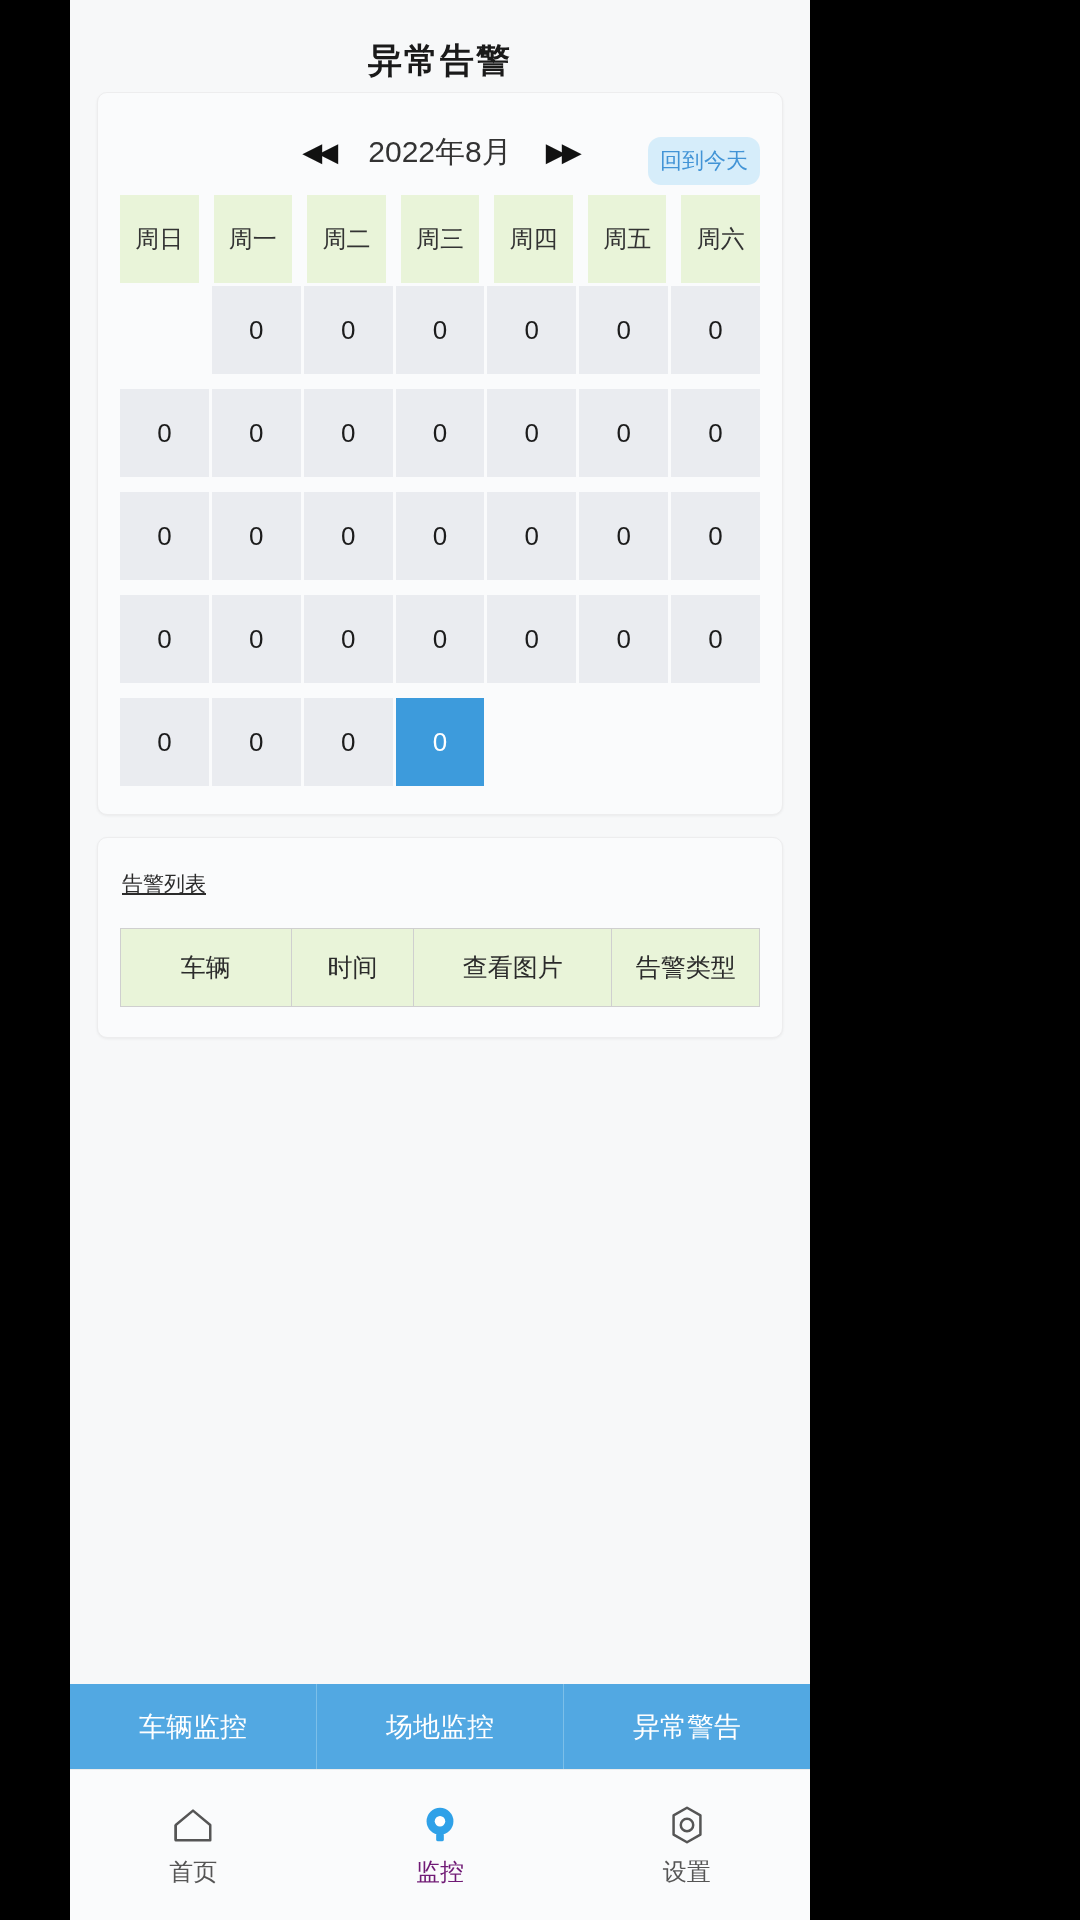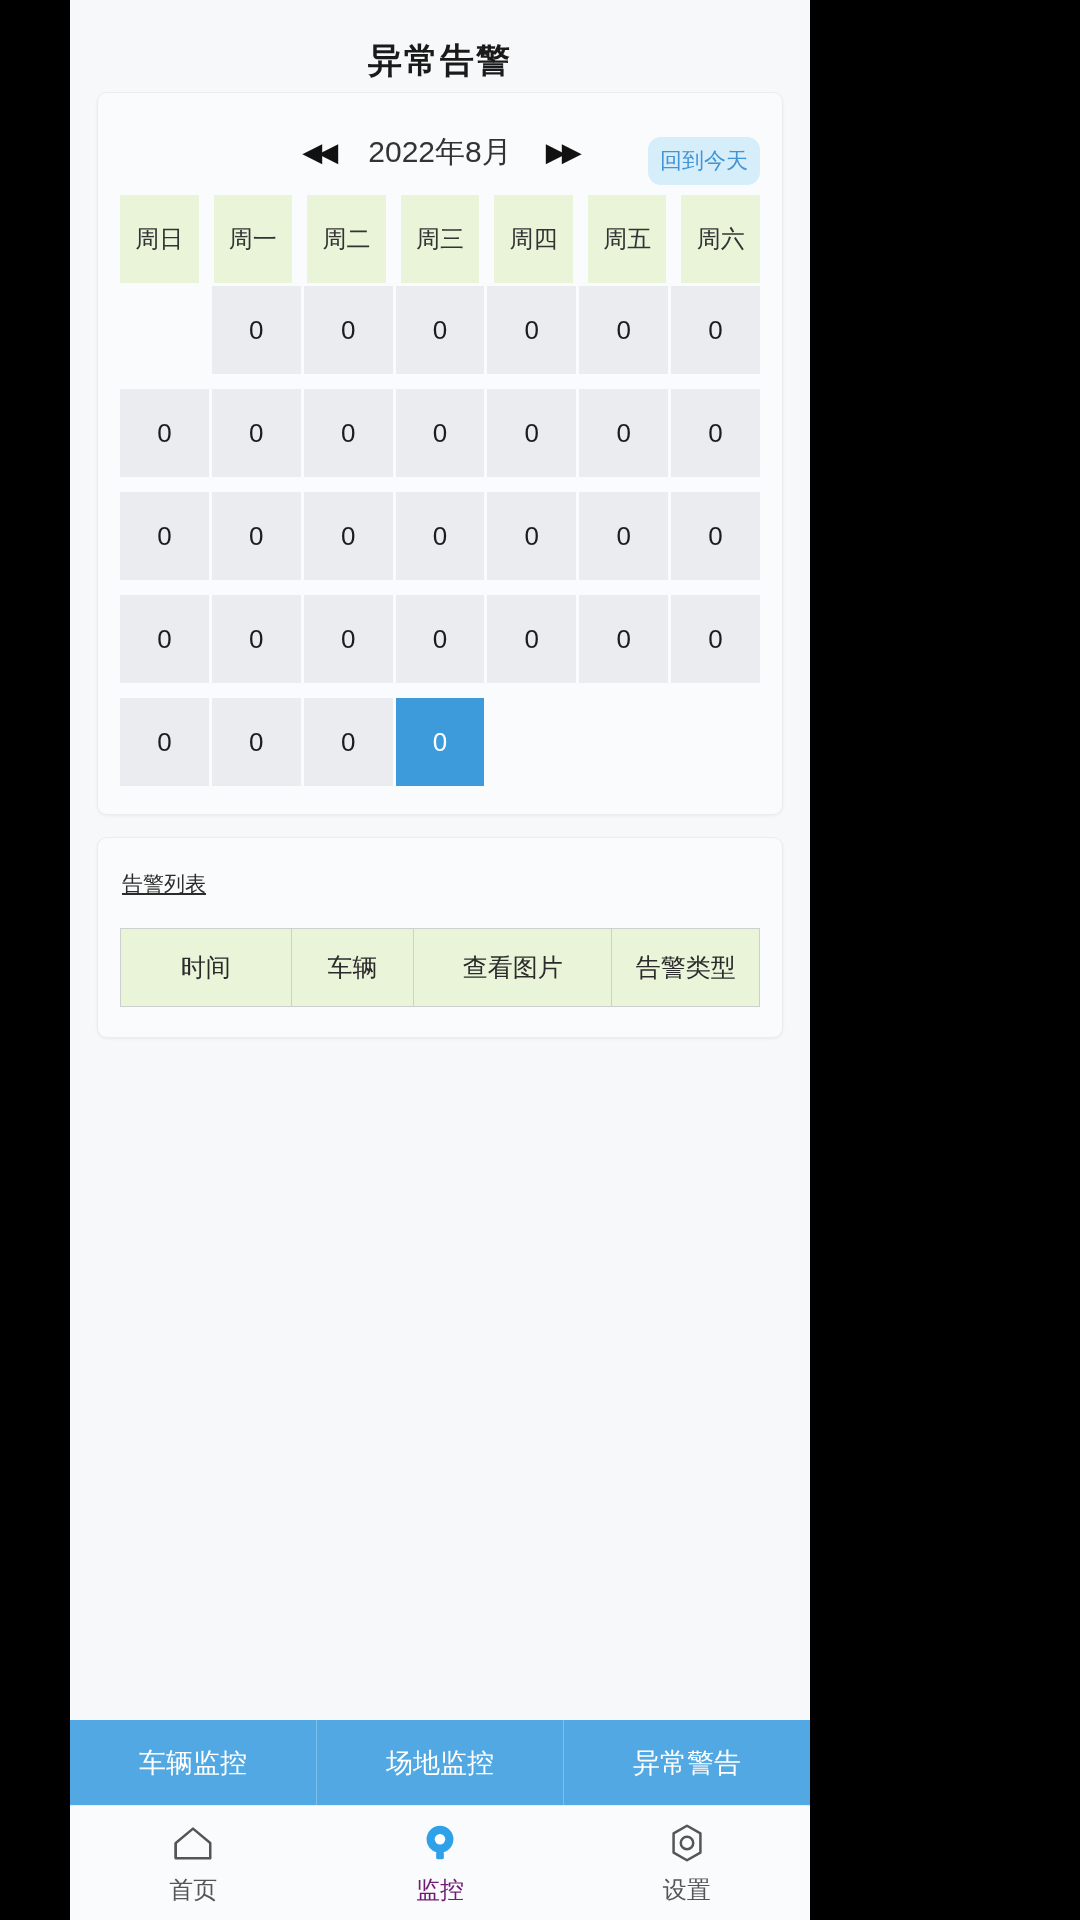--- a/index.html
+++ b/index.html
@@ -158,21 +158,21 @@
     justify-content: center;
     color: #ffffff;
     font-size: 27px;
     border-right: 1px solid #7cbfe9;
   }
   .seg-item:last-child { border-right: none; }
 
   
   .bottom-nav {
     display: flex;
-    height: 115px;
+    height: 151px;
     background: #fafbfc;
     border-top: 1px solid #ececec;
     text-align: right;
   }
   .nav-item {
     flex: 1;
     display: flex;
     flex-direction: column;
     align-items: center;
     justify-content: center;
@@ -252,22 +252,22 @@
           <div class="cal-cell selected">0</div>
           <div class="cal-cell empty"></div>
           <div class="cal-cell empty"></div>
           <div class="cal-cell empty"></div>
         </div>
     </div>
 
     <div class="card alarm-card">
       <div class="alarm-title">告警列表</div>
       <div class="alarm-table">
+        <div class="alarm-th">车辆</div>
         <div class="alarm-th">时间</div>
-        <div class="alarm-th">车辆</div>
         <div class="alarm-th">查看图片</div>
         <div class="alarm-th">告警类型</div>
       </div>
     </div>
 
   </div>
 
   <div class="seg-bar">
     <div class="seg-item">车辆监控</div>
     <div class="seg-item">场地监控</div>

